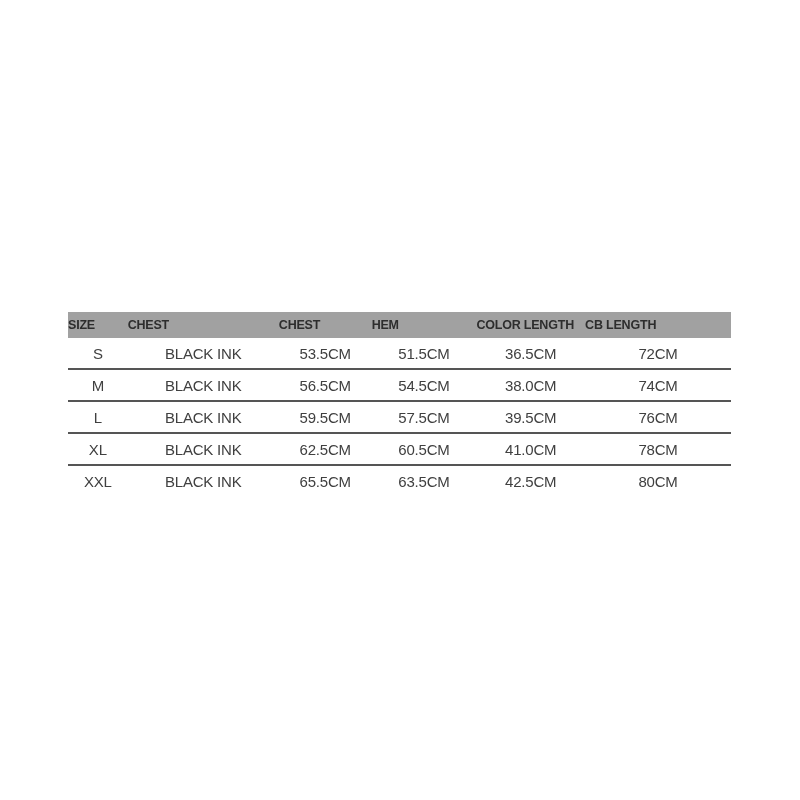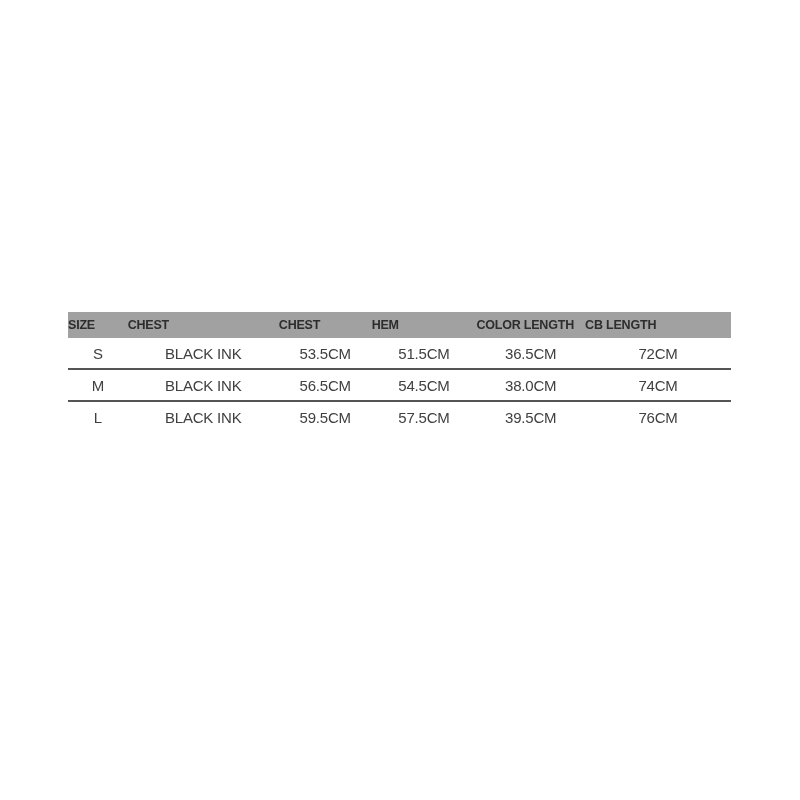--- a/index.html
+++ b/index.html
@@ -87,14 +87,30 @@
       <td>74CM</td>
     </tr>
     <tr>
       <td>L</td>
       <td>BLACK INK</td>
       <td>59.5CM</td>
       <td>57.5CM</td>
       <td>39.5CM</td>
       <td>76CM</td>
     </tr>
+    <tr>
+      <td>XL</td>
+      <td>BLACK INK</td>
+      <td>62.5CM</td>
+      <td>60.5CM</td>
+      <td>41.0CM</td>
+      <td>78CM</td>
+    </tr>
+    <tr>
+      <td>XXL</td>
+      <td>BLACK INK</td>
+      <td>65.5CM</td>
+      <td>63.5CM</td>
+      <td>42.5CM</td>
+      <td>80CM</td>
+    </tr>
   </tbody>
 </table>
 
 </body></html>

